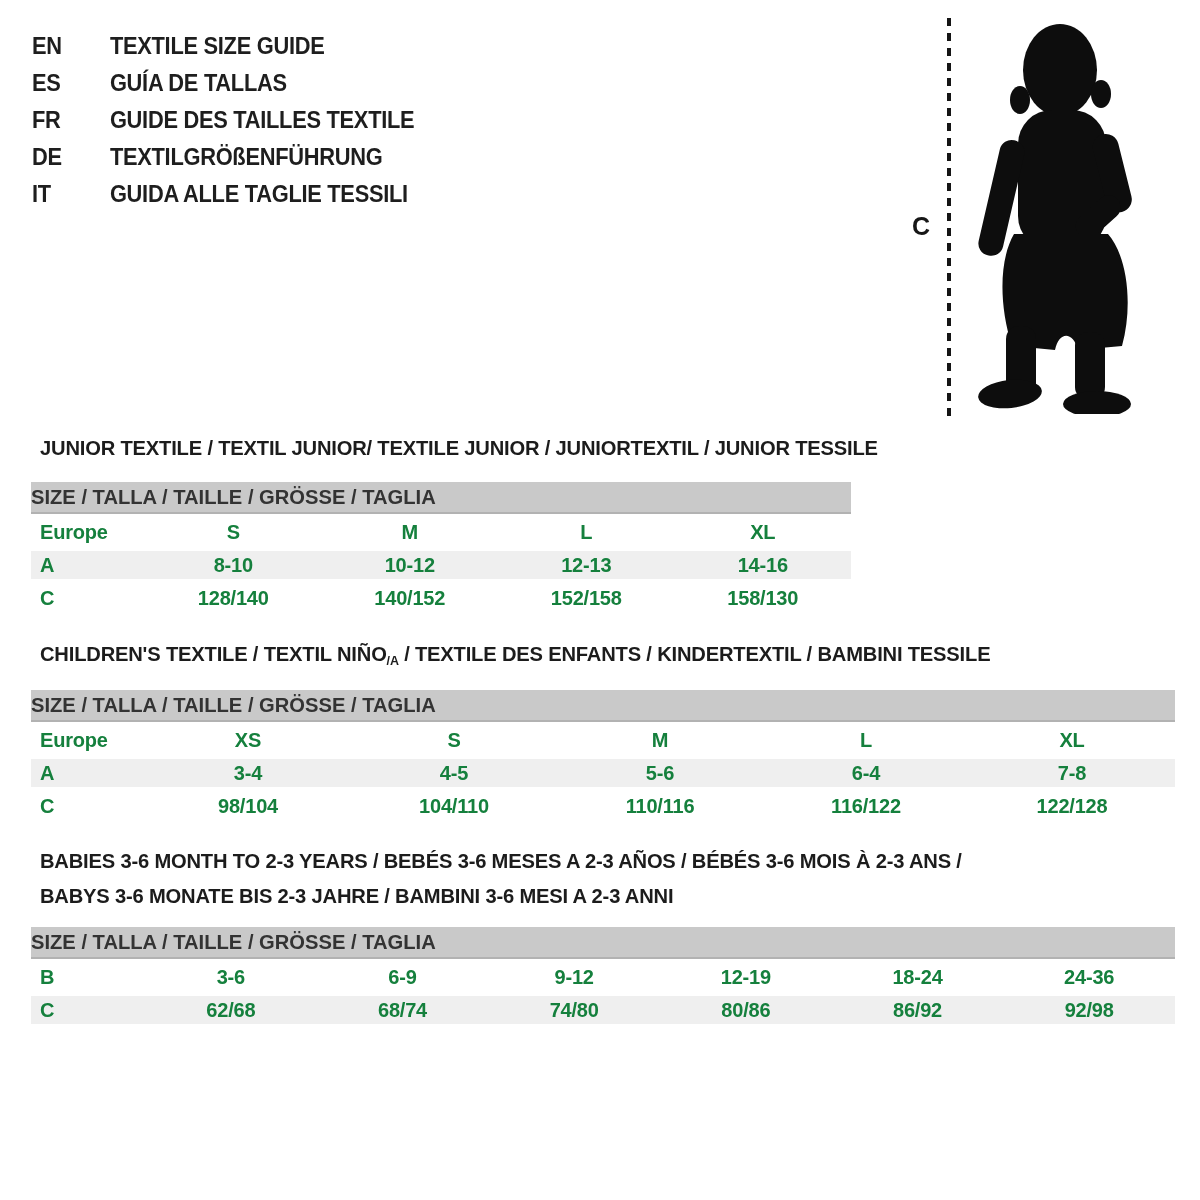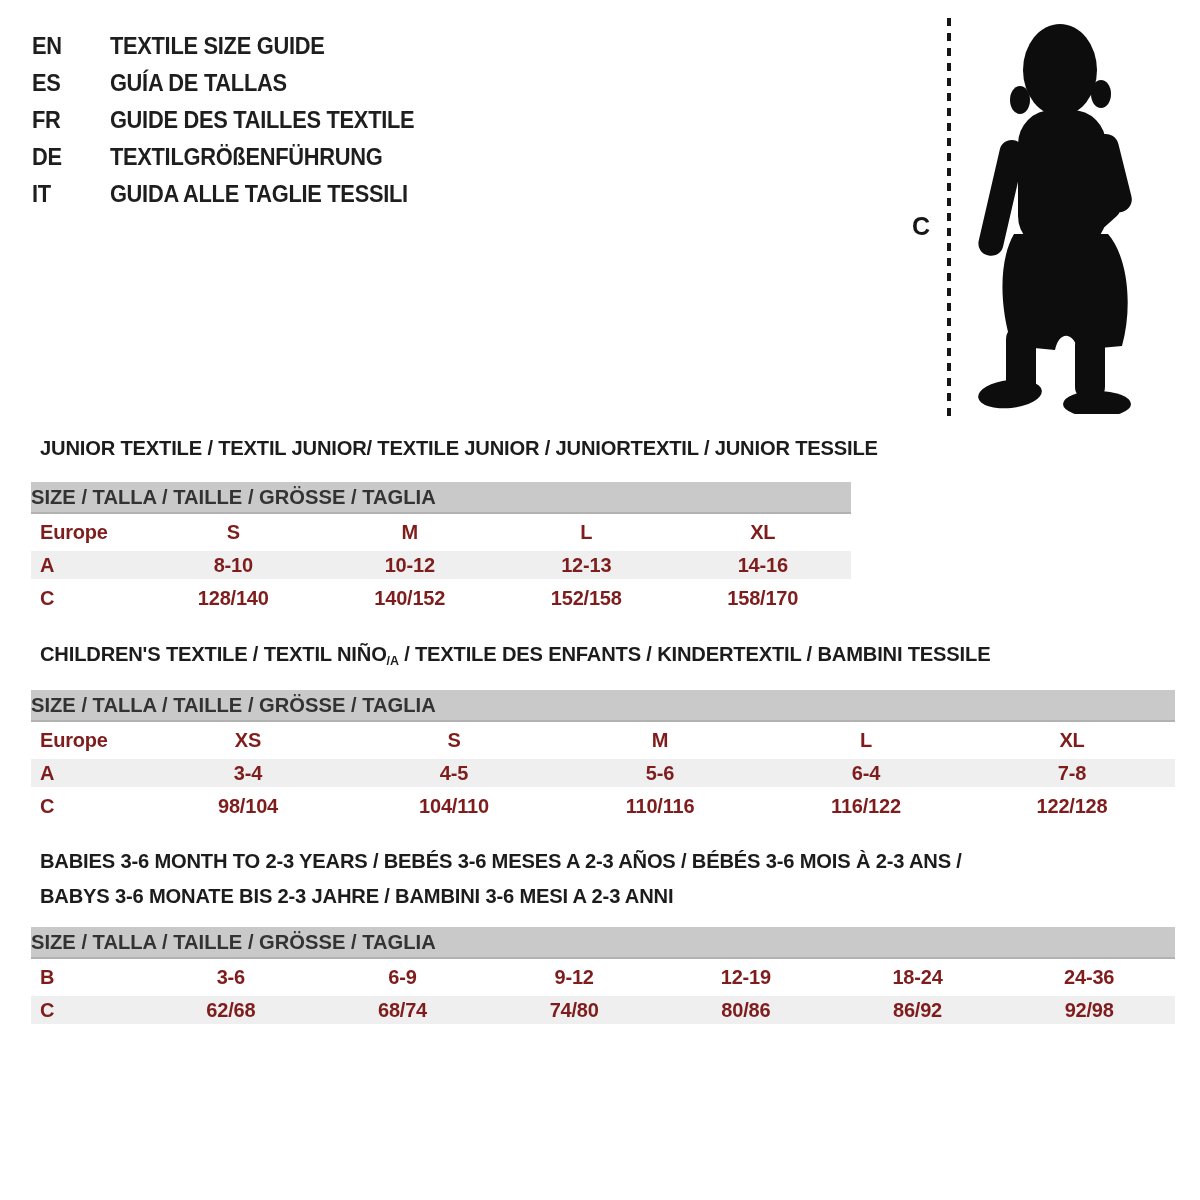--- a/index.html
+++ b/index.html
@@ -64,21 +64,21 @@
     white-space: nowrap;
     transform: scaleX(0.96); transform-origin: left center;
   }
   .w-junior { width: 820px; }
   .w-full   { width: 1144px; }
   
   .table { position: absolute; left: 31px; }
   .trow {
     display: grid; align-items: center;
     height: 28px; margin-bottom: 5px;
-    font-size: 20px; font-weight: 700; color: #7f1d1d;
+    font-size: 20px; font-weight: 700; color: #15803d;
   }
   .junior-table .trow { grid-template-columns: 114px repeat(4, 1fr); width: 820px; }
   .children-table .trow { grid-template-columns: 114px repeat(5, 1fr); width: 1144px; }
   .babies-table .trow { grid-template-columns: 114px repeat(6, 1fr); width: 1144px; }
   .trow.shaded { background: #efefef; }
   .cell { text-align: center; letter-spacing: -0.2px; }
   .cell.label { text-align: left; padding-left: 9px; }
   
   .legend { position: absolute; left: 40px; top: 1072px; }
   .legend-line {
@@ -154,21 +154,21 @@
       <span class="cell">8-10</span>
       <span class="cell">10-12</span>
       <span class="cell">12-13</span>
       <span class="cell">14-16</span>
     </div>
     <div class="trow">
       <span class="cell label">C</span>
       <span class="cell">128/140</span>
       <span class="cell">140/152</span>
       <span class="cell">152/158</span>
-      <span class="cell">158/170</span>
+      <span class="cell">158/130</span>
     </div>
   </div>
 
   <div class="section-title" style="top:642px"><span>CHILDREN'S TEXTILE / TEXTIL NIÑO</span><span class="sub">/A</span><span> / TEXTILE DES ENFANTS / KINDERTEXTIL / BAMBINI TESSILE</span></div>
 
   <div class="size-bar w-full" style="top:690px">
     <span class="bar-text">SIZE / TALLA / TAILLE / GRÖSSE / TAGLIA</span>
   </div>
 
   <div class="table children-table" style="top:726px">

